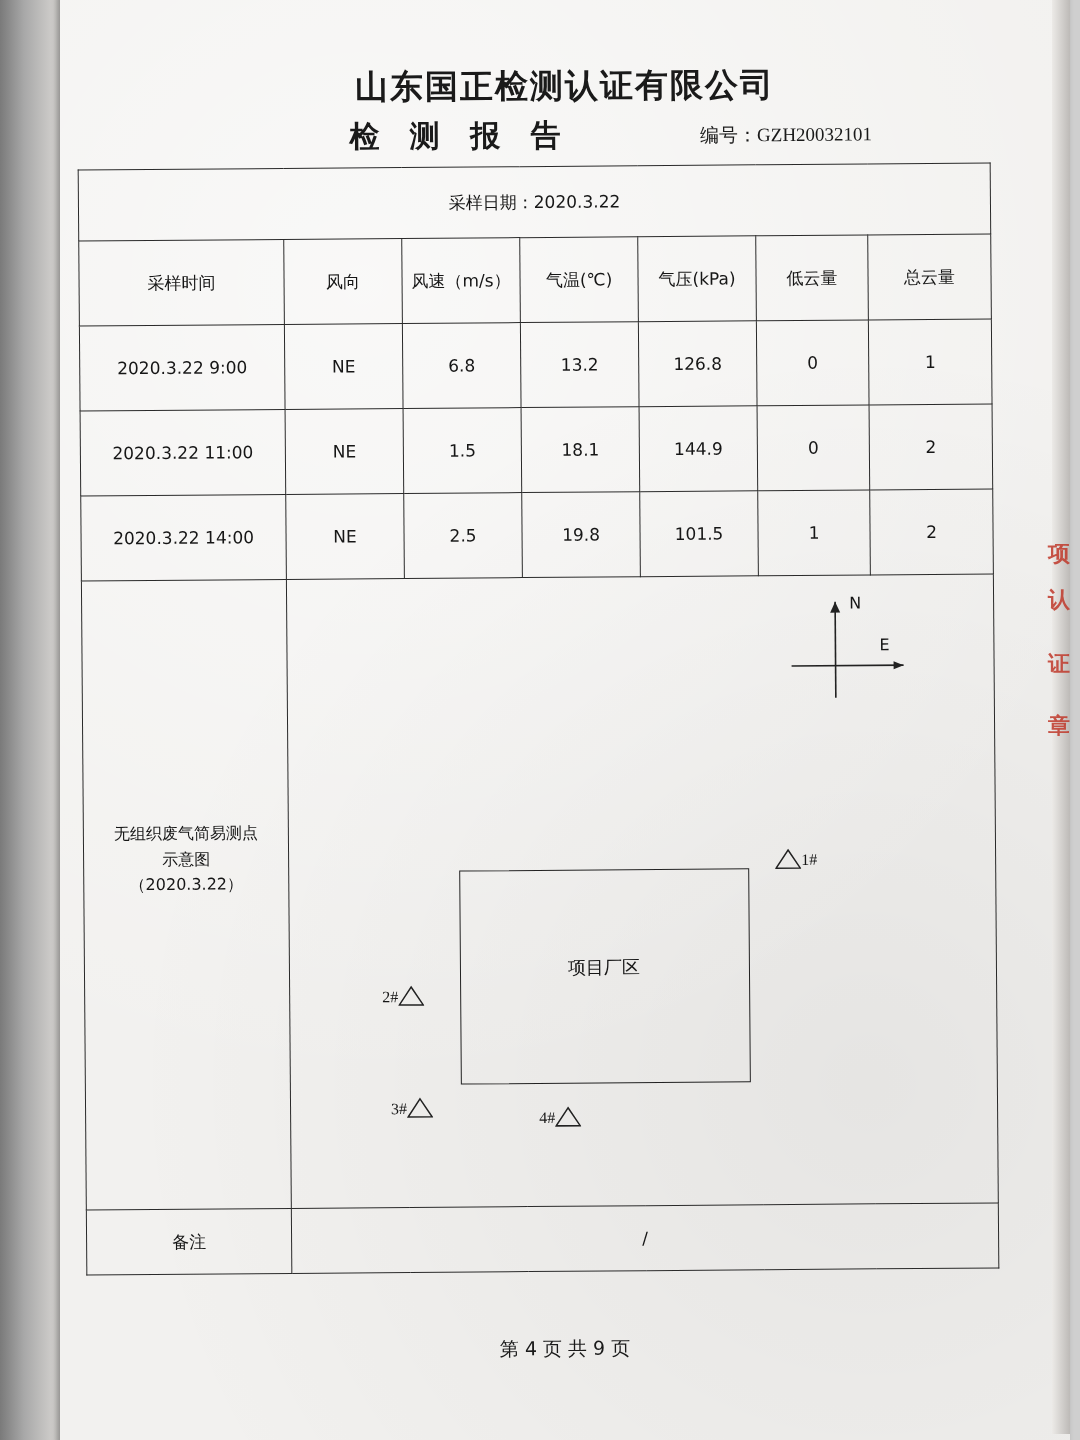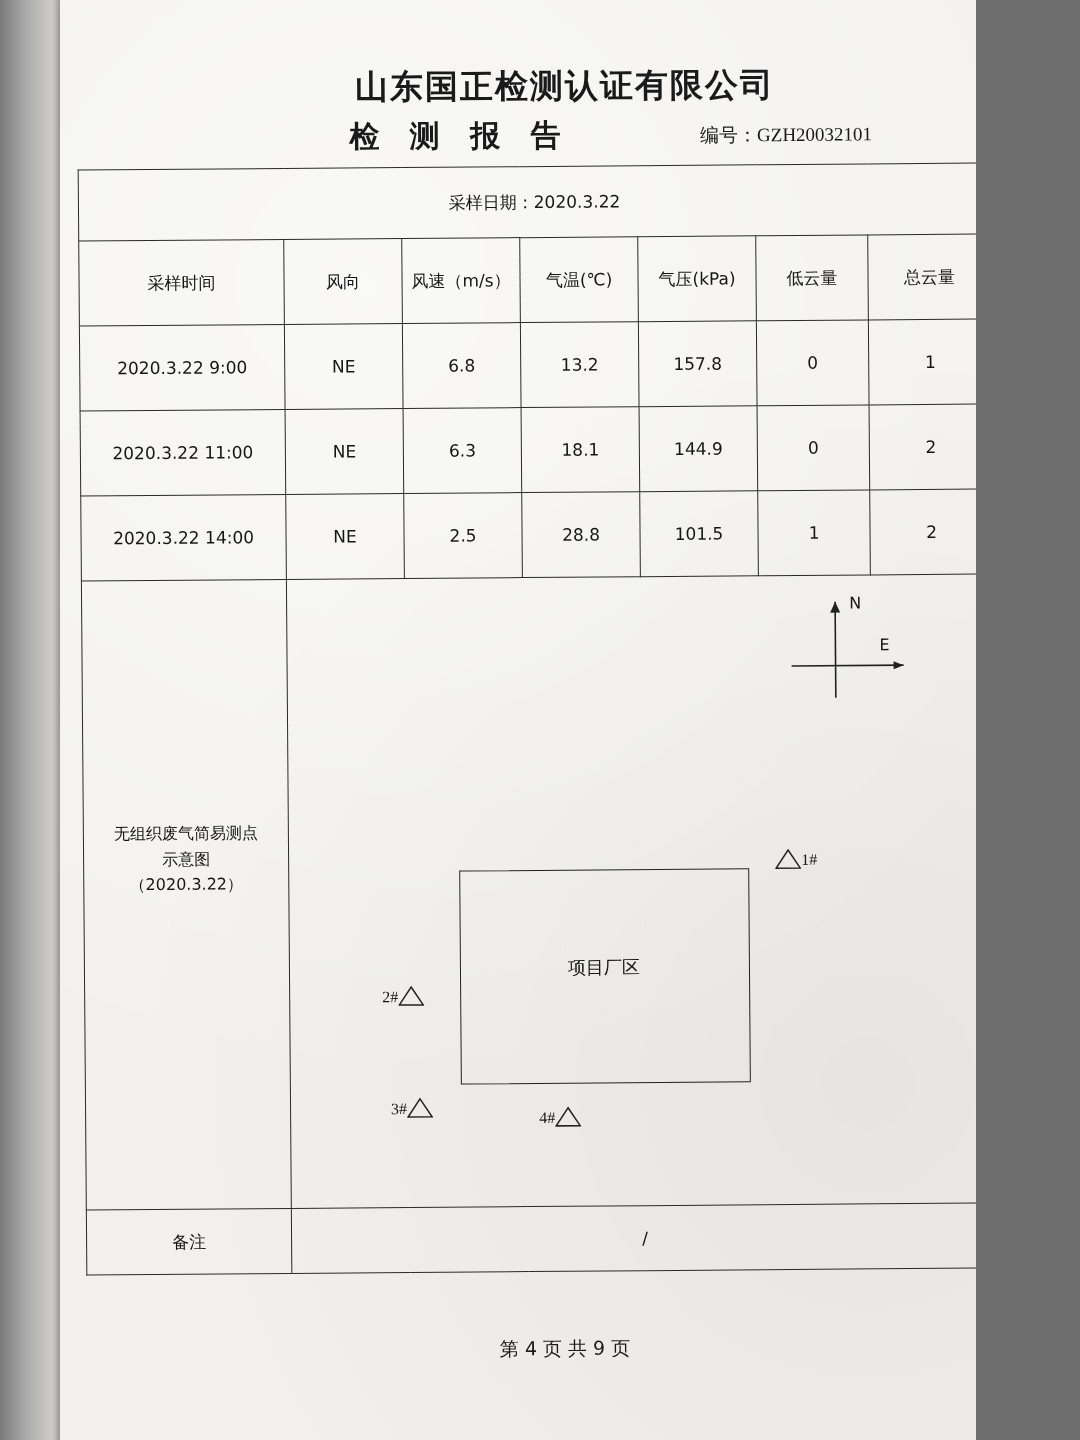--- a/index.html
+++ b/index.html
@@ -2,21 +2,21 @@
 <html><head>
 <meta charset="utf-8">
 <style>
   html, body {
     margin: 0;
     padding: 0;
     background: #6e6e6e;
   }
   .page {
     position: relative;
-    width: 976px;
+    width: 1080px;
     height: 1440px;
     overflow: hidden;
     background: #cfcfcf;
     font-family: "Liberation Serif", serif;
   }
   
   .paper {
     position: absolute;
     left: 60px;
     top: -6px;
@@ -238,40 +238,40 @@
             <td>气压(kPa)</td>
             <td>低云量</td>
             <td>总云量</td>
           </tr>
 
           <tr class="row-data">
             <td class="num">2020.3.22 9:00</td>
             <td class="num">NE</td>
             <td class="num">6.8</td>
             <td class="num">13.2</td>
-            <td class="num">157.8</td>
+            <td class="num">126.8</td>
             <td class="num">0</td>
             <td class="num">1</td>
           </tr>
 
           <tr class="row-data">
             <td class="num">2020.3.22 11:00</td>
             <td class="num">NE</td>
-            <td class="num">6.3</td>
+            <td class="num">1.5</td>
             <td class="num">18.1</td>
             <td class="num">144.9</td>
             <td class="num">0</td>
             <td class="num">2</td>
           </tr>
 
           <tr class="row-data">
             <td class="num">2020.3.22 14:00</td>
             <td class="num">NE</td>
             <td class="num">2.5</td>
-            <td class="num">28.8</td>
+            <td class="num">19.8</td>
             <td class="num">101.5</td>
             <td class="num">1</td>
             <td class="num">2</td>
           </tr>
 
           <tr>
             <td class="diagram-cell">
               <div class="diagram-label">
                 <div>无组织废气简易测点</div>
                 <div>示意图</div>

